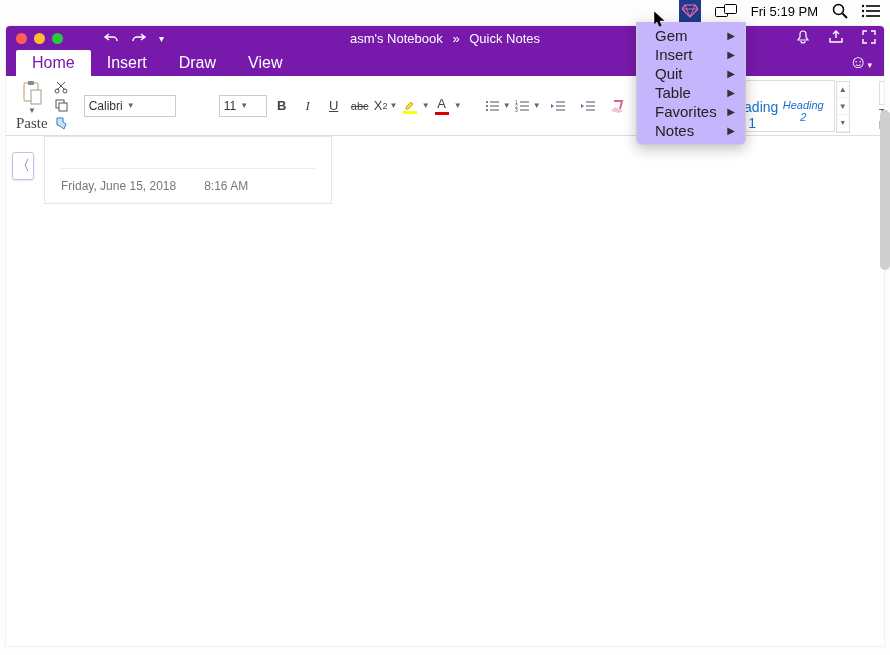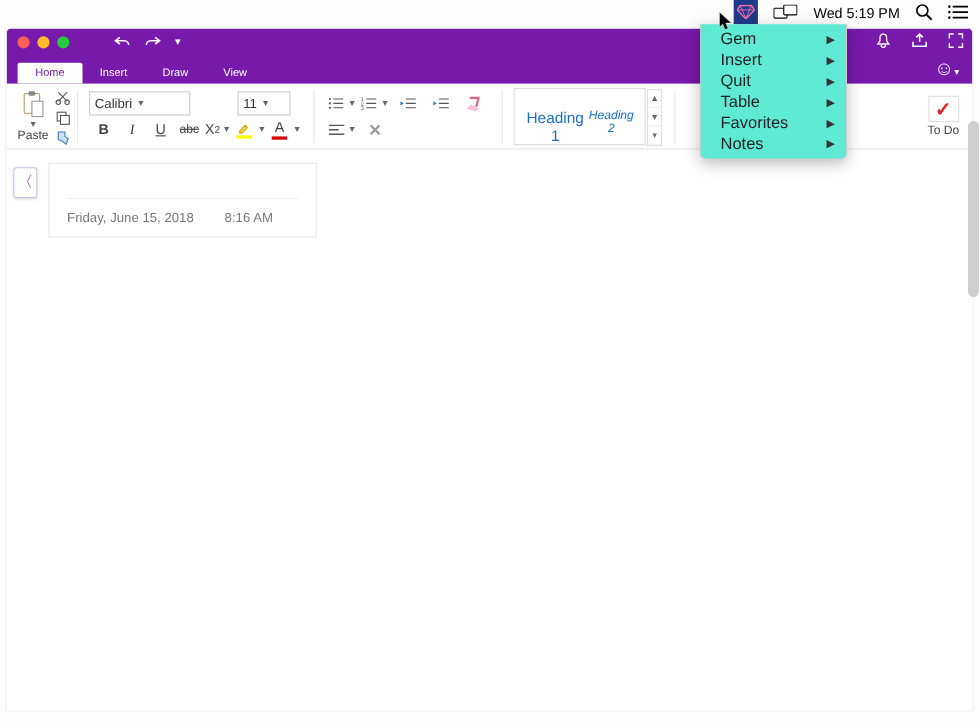--- a/index.html
+++ b/index.html
@@ -5,50 +5,50 @@
 * { margin:0; padding:0; box-sizing:border-box; font-family:-apple-system,BlinkMacSystemFont,"Segoe UI",sans-serif; }
 body { width:890px; height:655px; background:#fdfdfd; position:relative; overflow:hidden; }
 
 
 .mac-menubar { position:absolute; top:0; right:0; height:22px; display:flex; align-items:center; gap:14px; padding:0 10px; font-size:13px; color:#000; background:transparent; z-index:50; }
 .mac-menubar .mi { display:flex; align-items:center; }
 .gem-btn { background:#1e3a8a; width:22px; height:22px; display:flex; align-items:center; justify-content:center; }
 .gem-btn svg { display:block; }
 
 
-.dropdown { position:absolute; top:22px; left:636px; width:134px; background:#5eead4; border:1px solid #ccc; border-top:none; border-radius:0 0 6px 6px; box-shadow:0 4px 14px rgba(0,0,0,0.25); padding:4px 0; z-index:60; }
+.dropdown { position:absolute; top:22px; left:636px; width:110px; background:#c4b5fd; border:1px solid #ccc; border-top:none; border-radius:0 0 6px 6px; box-shadow:0 4px 14px rgba(0,0,0,0.25); padding:4px 0; z-index:60; }
 .dropdown .item { display:flex; align-items:center; justify-content:space-between; padding:1px 10px 1px 18px; font-size:15px; color:#222; }
 .dropdown .item .arrow { font-size:10px; color:#333; }
 
 
 .window { position:absolute; left:6px; top:26px; width:878px; height:620px; background:#fff; border-radius:4px 4px 0 0; overflow:hidden; box-shadow:0 0 0 1px rgba(0,0,0,0.05); display:flex; flex-direction:column; }
 
 
 .titlebar { height:24px; background:#7719aa; display:flex; align-items:center; position:relative; color:#fff; font-size:13px; }
 .window-btns { display:flex; gap:7px; padding-left:10px; }
 .wbtn { width:11px; height:11px; border-radius:50%; }
 .wbtn.close{background:#ff5f57;} .wbtn.min{background:#ffbd2e;} .wbtn.max{background:#28c940;}
 .qat { display:flex; align-items:center; gap:12px; margin-left:40px; color:#fff; }
 .qat svg { display:block; }
 .title-text { position:absolute; left:50%; transform:translateX(-50%); font-size:13px; color:#fff; }
 .titlebar .right-icons { position:absolute; right:8px; display:flex; gap:18px; align-items:center; }
 
 
 .ribbon-tabs { height:26px; background:#7719aa; display:flex; align-items:flex-end; padding-left:10px; position:relative; }
-.tab { padding:4px 16px; font-size:10px; color:#fff; cursor:pointer; }
+.tab { padding:4px 16px; font-size:16px; color:#fff; cursor:pointer; }
 .tab.active { background:#fff; color:#7719aa; border-radius:2px 2px 0 0; }
 .ribbon-tabs .smile { position:absolute; right:12px; top:2px; color:#fff; font-size:18px; }
 
 
 .ribbon { height:60px; background:#fff; border-bottom:1px solid #ddd; display:flex; align-items:center; padding:4px 6px; gap:6px; }
-.rgroup { display:flex; flex-direction:column; gap:2px; align-items:center; padding:0 4px; }
+.rgroup { display:flex; flex-direction:row; gap:2px; align-items:center; padding:0 4px; }
 .divider { width:1px; height:48px; background:#e5e5e5; }
 .paste-group { display:flex; gap:2px; }
 .paste-main { display:flex; flex-direction:column; align-items:center; gap:0; padding:2px 4px; }
-.paste-main .lbl { font-size:11px; color:#444; }
+.paste-main .lbl { font-size:15px; color:#444;font-family:Liberation Serif, serif; }
 .mini-col { display:flex; flex-direction:column; gap:4px; padding-top:2px; }
 .mini-col svg { display:block; }
 
 .font-row { display:flex; gap:4px; align-items:center; }
 .font-select, .size-select { height:22px; border:1px solid #ccc; font-size:12px; background:#fff; display:flex; align-items:center; padding:0 4px; gap:4px; color:#333; }
 .font-select { width:92px; } .size-select { width:48px;margin-left:39px; }
 .dd-car { font-size:8px; color:#666; }
 .btn-row { display:flex; gap:0; }
 .tb-btn { width:26px; height:22px; display:flex; align-items:center; justify-content:center; font-size:13px; color:#444; border:1px solid transparent; }
 .tb-btn sub { font-size:9px; }
@@ -67,21 +67,21 @@
 .styles-box .scroll-ctrl { position:absolute; right:-16px; top:0; width:14px; height:52px; border:1px solid #ddd; display:flex; flex-direction:column; }
 .styles-box .scroll-ctrl div { flex:1; display:flex; align-items:center; justify-content:center; font-size:8px; color:#666; border-bottom:1px solid #eee; }
 
 .todo-group { display:flex; flex-direction:column; align-items:center; gap:2px; padding:0 6px; }
 .todo-group .box { width:28px; height:24px; border:1px solid #ddd; display:flex; align-items:center; justify-content:center; }
 .todo-group .lbl { font-size:11px; color:#444; }
 
 
 .page-body { flex:1; background:#fff; position:relative; }
 .side-handle { position:absolute; left:6px; top:16px; width:22px; height:28px; border:1px solid #d0b8e6; border-radius:3px; display:flex; align-items:center; justify-content:center; color:#7719aa; font-size:14px; box-shadow:0 1px 2px rgba(0,0,0,0.1); }
-.note-container { position:absolute; left:38px; top:12px; width:244px; border:1px solid #e6e6e6; padding:14px 16px 10px; }
+.note-container { position:absolute; left:38px; top:0; width:288px; border:1px solid #e6e6e6; padding:14px 16px 10px; }
 .note-meta { display:flex; gap:28px; font-size:12px; color:#777; margin-top:10px; }
 .scrollbar { position:absolute; right:0; top:110px; width:10px; height:540px; }
 .scrollbar .thumb { background:#cfcfcf; height:160px; border-radius:5px; }
 
 .checkmark-red { color:#d22; font-weight:bold; font-size:18px; }
 </style>
 </head>
 <body>
 
 <div class="mac-menubar">
@@ -90,21 +90,21 @@
         <path d="M3 1h10l3 4-8 8-8-8 3-4z" fill="none" stroke="#ff6fb0" stroke-width="1.2"></path>
         <path d="M3 1l5 12M13 1L8 13M0 5h16" stroke="#ff6fb0" stroke-width="0.8" fill="none"></path>
       </svg>
   </div>
   <div class="mi">
     <svg width="22" height="14" viewBox="0 0 22 14">
         <rect x="0.5" y="3.5" width="12" height="9" rx="1" fill="none" stroke="#000" stroke-width="1"></rect>
         <rect x="9.5" y="0.5" width="12" height="9" rx="1" fill="#fdfdfd" stroke="#000" stroke-width="1"></rect>
       </svg>
   </div>
-  <div class="mi">Wed 5:19 PM</div>
+  <div class="mi">Fri 5:19 PM</div>
   <div class="mi">
     <svg width="16" height="16" viewBox="0 0 16 16">
         <circle cx="6.5" cy="6.5" r="5" fill="none" stroke="#000" stroke-width="1.5"></circle>
         <line x1="10.5" y1="10.5" x2="15" y2="15" stroke="#000" stroke-width="1.8"></line>
       </svg>
   </div>
   <div class="mi">
     <svg width="18" height="14" viewBox="0 0 18 14">
         <g stroke="#000" stroke-width="1.6">
           <line x1="4" y1="2" x2="18" y2="2"></line>
@@ -165,20 +165,25 @@
             <path d="M6 2L2 5l4 3M2 5h8a4 4 0 014 4" fill="none" stroke="#fff" stroke-width="1.5"></path>
           </svg>
         </span>
       <span>
           <svg width="16" height="12" viewBox="0 0 16 12">
             <path d="M10 2l4 3-4 3M14 5H6a4 4 0 00-4 4" fill="none" stroke="#fff" stroke-width="1.5"></path>
           </svg>
         </span>
       <span style="font-size:10px;">▾</span>
     </div>
+    <div class="title-text">
+      <span>asm's Notebook</span>
+      <span style="margin:0 6px;">»</span>
+      <span>Quick Notes</span>
+    </div>
     <div class="right-icons">
       <span><svg width="14" height="14" viewBox="0 0 14 14">
             <path d="M7 1a3 3 0 013 3v3l2 3H2l2-3V4a3 3 0 013-3zM5 11a2 2 0 004 0" fill="none" stroke="#fff" stroke-width="1.2"></path>
           </svg></span>
       <span><svg width="16" height="14" viewBox="0 0 16 14">
             <path d="M2 8v4h12V8M8 1v7M5 4l3-3 3 3" fill="none" stroke="#fff" stroke-width="1.4"></path>
           </svg></span>
       <span><svg width="14" height="14" viewBox="0 0 14 14">
             <path d="M1 5V1h4M13 9v4H9M9 1h4v4M5 13H1V9" fill="none" stroke="#fff" stroke-width="1.4"></path>
           </svg></span>

